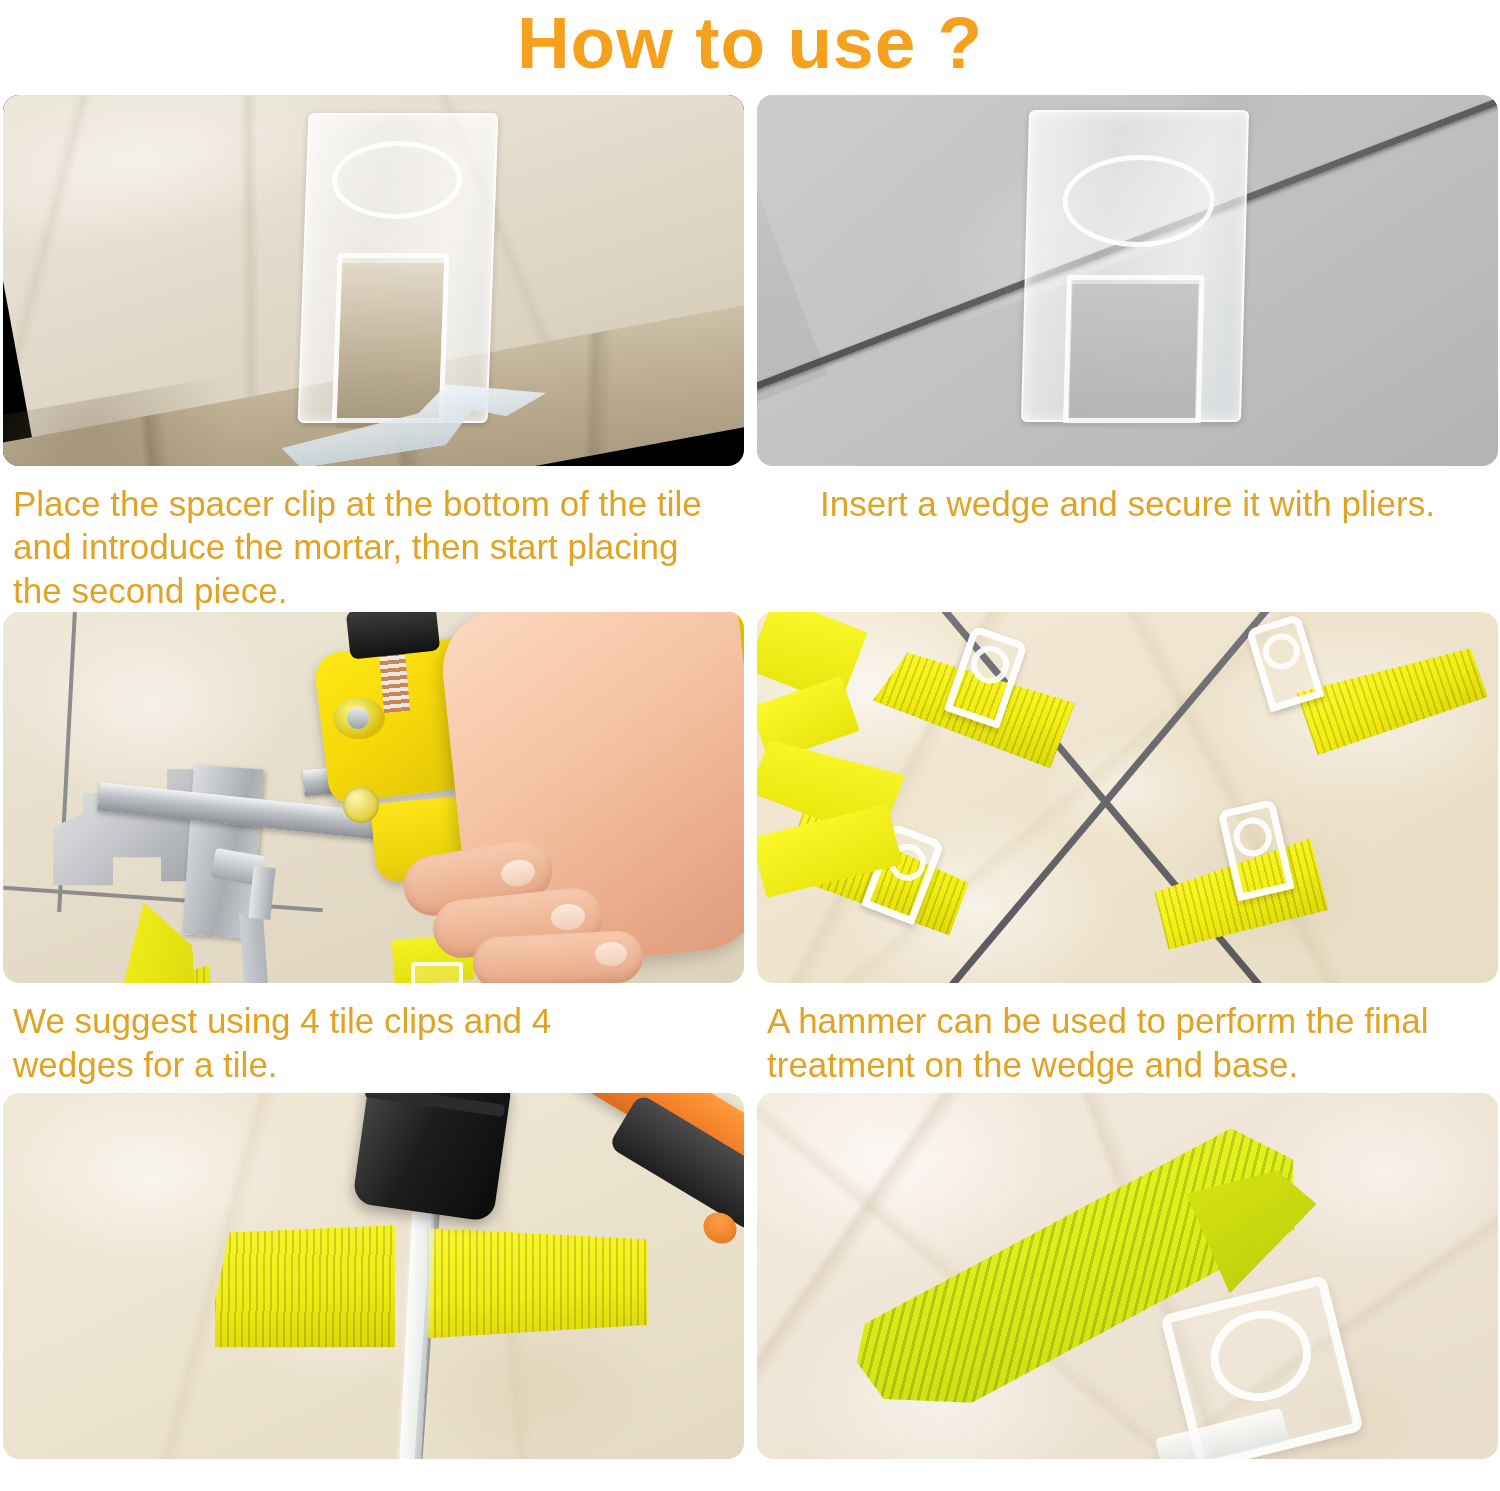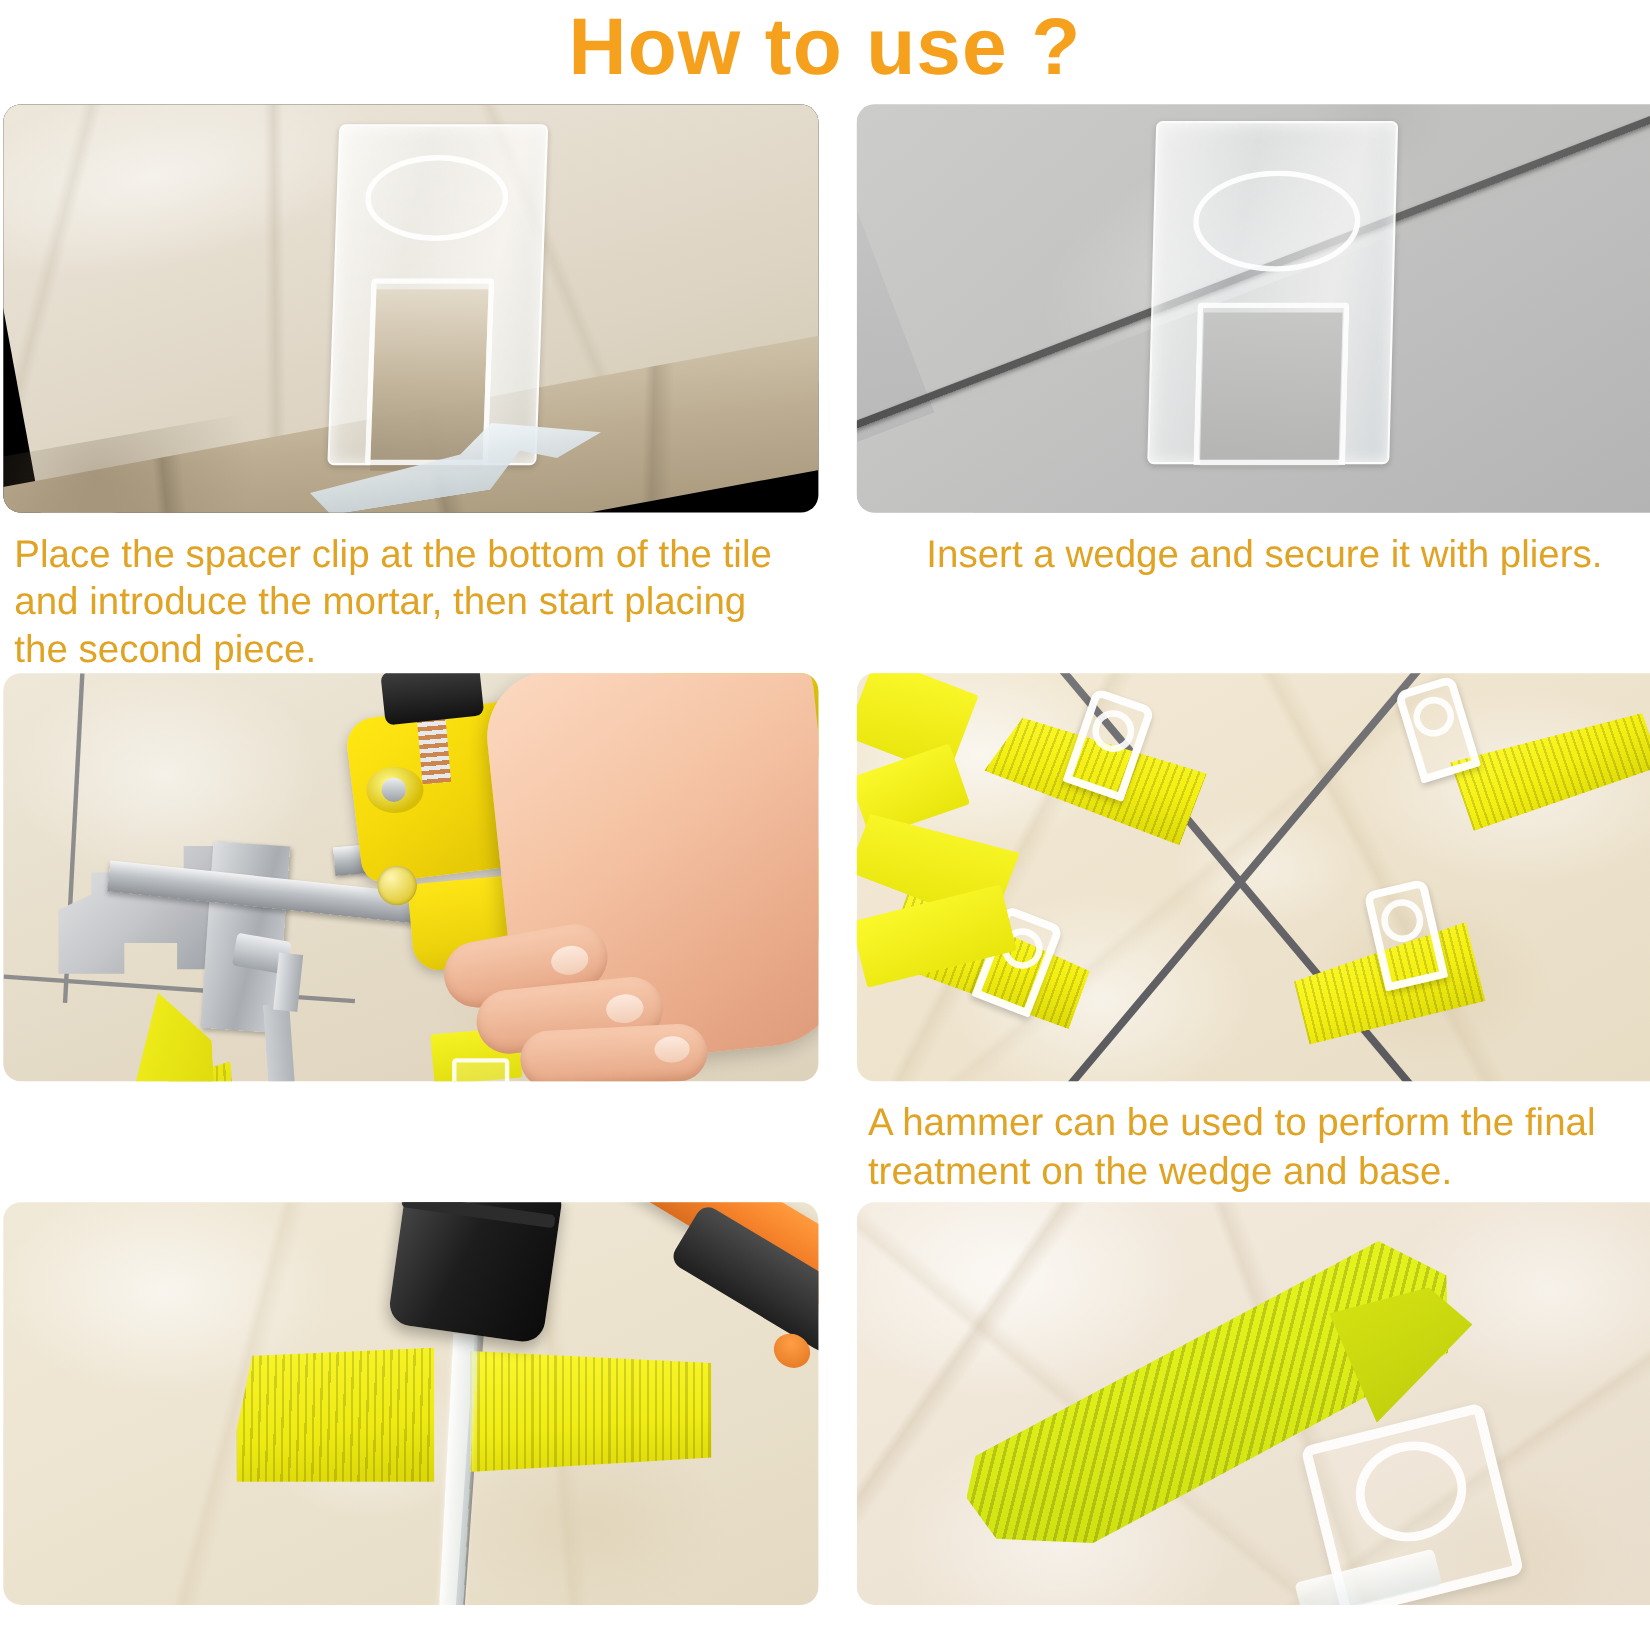--- a/index.html
+++ b/index.html
@@ -26,21 +26,21 @@
 
   
   .grid {
     position: absolute;
     top: 95px;
     left: 0;
     width: 1500px;
   }
   .row {
     display: flex;
-    gap: 35px;
+    gap: 13px;
     padding: 0 3px;
   }
   .cell { width: 741px; }
 
   .photo {
     width: 741px;
     height: 371px;
     border-radius: 16px;
     overflow: hidden;
     position: relative;
@@ -585,20 +585,22 @@
         <div class="rivet" style="left:660px;top:262px;"></div>
 
         <div class="hand"></div>
         <div class="finger f1"></div>
         <div class="finger f2"></div>
         <div class="finger f3"></div>
         <div class="nail" style="left:498px;top:248px;width:34px;height:26px;transform:rotate(-10deg);"></div>
         <div class="nail" style="left:548px;top:292px;width:34px;height:26px;transform:rotate(-6deg);"></div>
         <div class="nail" style="left:592px;top:330px;width:32px;height:24px;transform:rotate(-3deg);"></div>
       </div>
+      <div class="caption" style="color: rgb(224, 163, 36);">We suggest using 4 tile clips and 4
+wedges for a tile.</div>
     </div>
 
     <div class="cell">
       <div class="photo p4">
         <div class="marble"></div>
         <div class="gx1"></div>
         <div class="gx2"></div>
 
         <div class="wedge w1"></div>
         <div class="wb1"></div>

